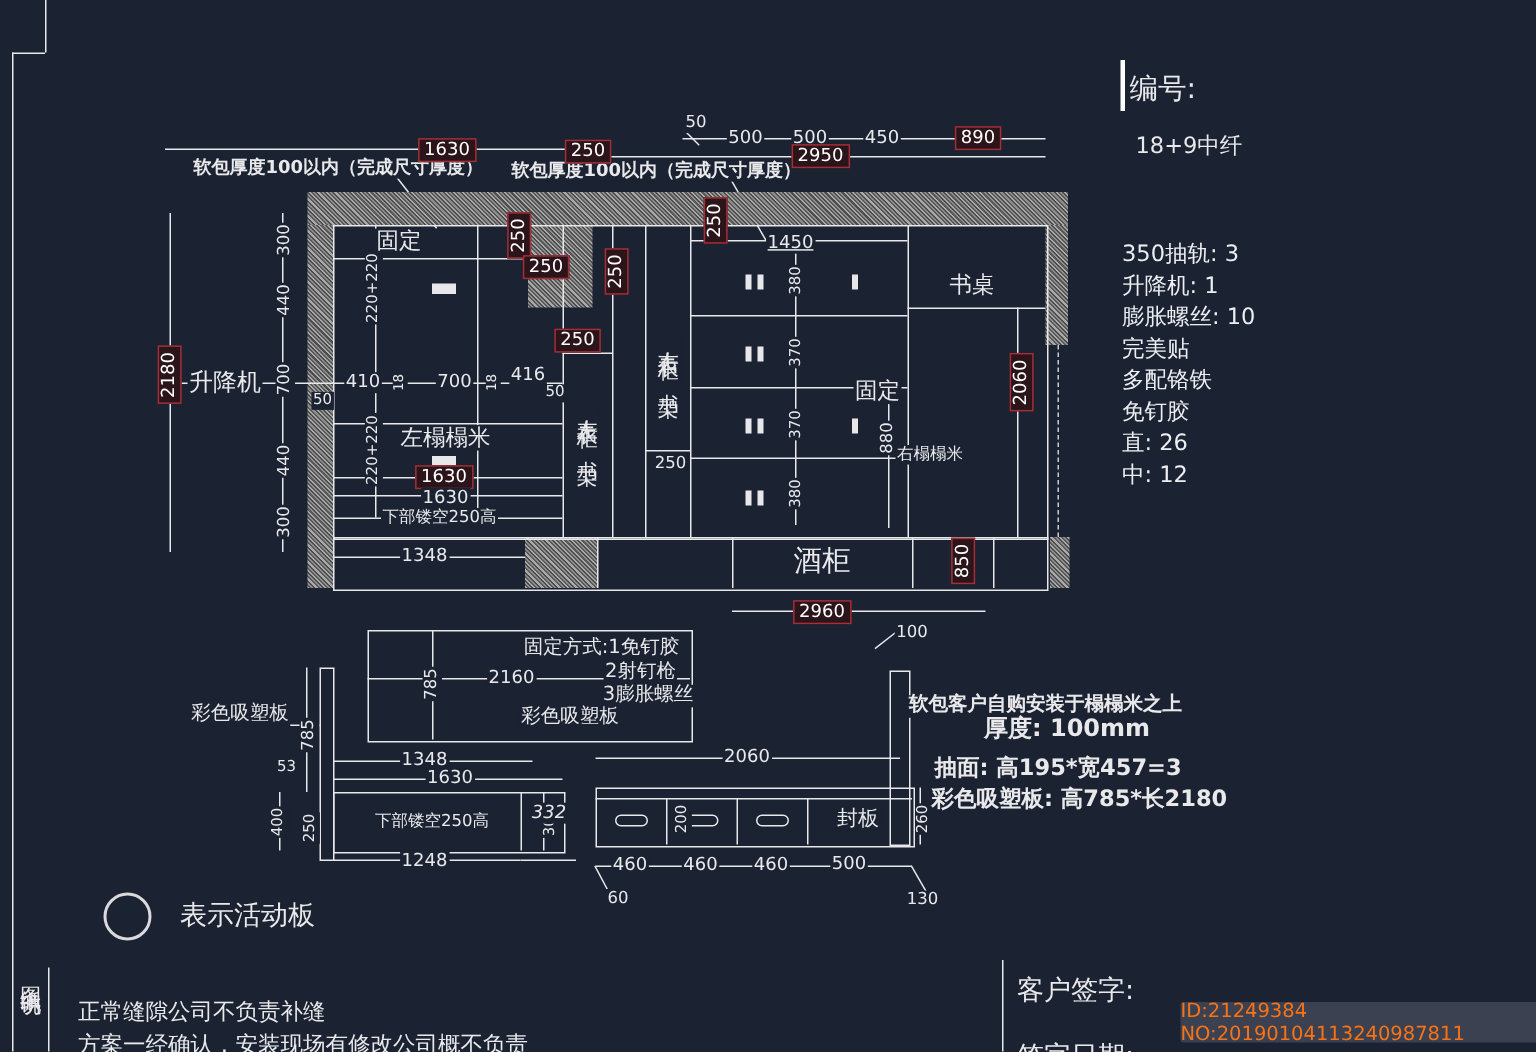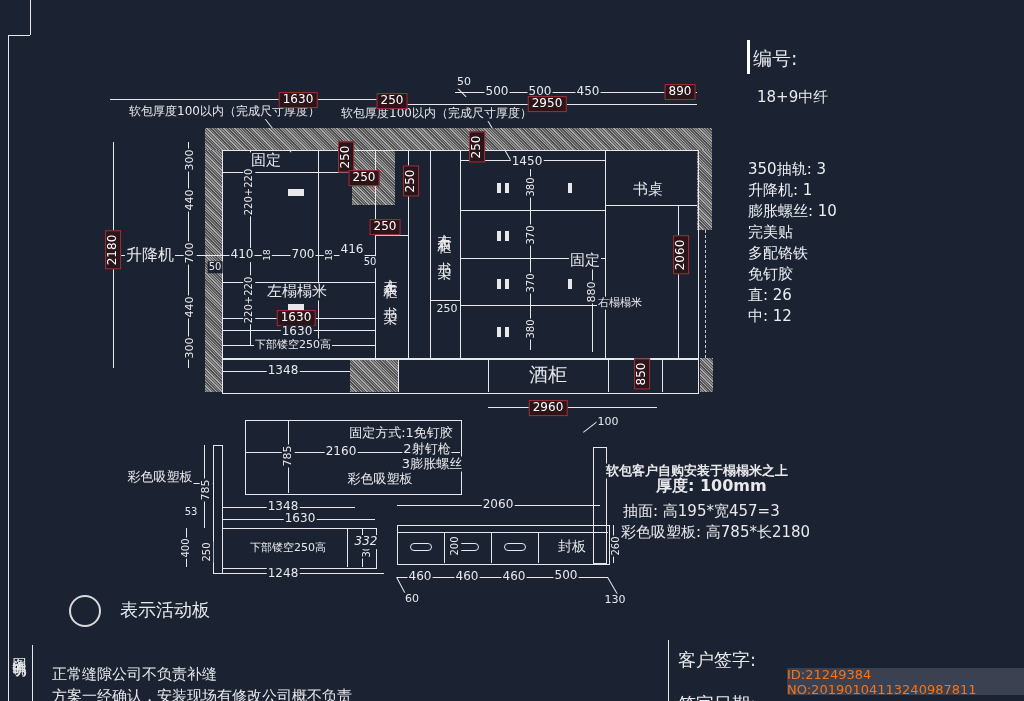--- a/index.html
+++ b/index.html
@@ -8,21 +8,21 @@
   .ln{position:absolute;background:#e8e8ea;}
   .lnd{position:absolute;width:0;border-left:1px dashed #c9c9d0;}
   .box{position:absolute;border:1px solid #e8e8ea;background:transparent;}
   .hatch{position:absolute;background:repeating-linear-gradient(45deg,#a9a9a9 0 1px,#5a5a5a 1px 2px,#8d8d8d 2px 3px,#4d4d4d 3px 4px);}
   .diag{position:absolute;height:1px;background:#e8e8ea;transform-origin:0 0;}
   .hnd{position:absolute;background:#e8e8ea;}
   .oval{position:absolute;border:1px solid #e8e8ea;border-radius:4px;}
   .circ{position:absolute;border:2px solid #d9d9de;border-radius:50%;}
   .lbl{position:absolute;color:#e9e9ec;font-size:12px;line-height:1.15;white-space:nowrap;
     transform:translate(-50%,-50%);background:#1b2231;padding:0 1px;}
-  .lbl.lft{transform:translate(0,-50%);}
+  .lbl.lft{transform:translate(0,-50%);font-weight:bold;}
   .lbl.rot{transform:translate(-50%,-50%) rotate(-90deg);}
   .lbl.red{border:1px solid #a23039;background:#2b151b;padding:0 3px;color:#fff;}
   .lbl.red.rot{transform:translate(-50%,-50%) rotate(-90deg);}
   .lbl.vtext{writing-mode:vertical-rl;text-orientation:upright;letter-spacing:3px;background:#1b2231;}
   .lbl.bold{font-weight:bold;}
   .txt{position:absolute;color:#e9e9ec;white-space:nowrap;}
   #materials div{height:21px;font-size:15px;color:#eceef2;}
   #cursor{position:absolute;left:747px;top:40px;width:3px;height:34px;background:#fff;}
   #idstamp{position:absolute;left:787px;top:668px;width:240px;height:27px;background:#3b4150;
     color:#f97316;font-size:13px;display:flex;align-items:center;justify-content:center;border-radius:2px;}
@@ -162,21 +162,21 @@
 
   <div id="labels">
       <div class="lbl lft" style="left: 128px; top: 112px; font-size: 12px;">软包厚度100以内（完成尺寸厚度）</div>
       <div class="lbl lft" style="left: 340px; top: 114px; font-size: 12px;">软包厚度100以内（完成尺寸厚度）</div>
       <div class="lbl red" style="left: 298px; top: 100px;">1630</div>
       <div class="lbl red" style="left: 392px; top: 101px;">250</div>
       <div class="lbl" style="left: 464px; top: 82px; font-size: 11px;">50</div>
       <div class="lbl" style="left: 497px; top: 92px;">500</div>
       <div class="lbl" style="left: 540px; top: 92px;">500</div>
       <div class="lbl" style="left: 588px; top: 92px;">450</div>
-      <div class="lbl red" style="left: 652px; top: 92px; margin-left: 28px;">890</div>
+      <div class="lbl red" style="left: 652px; top: 92px;">890</div>
       <div class="lbl red" style="left: 547px; top: 104px;">2950</div>
       <div class="lbl red rot" style="left: 113px; top: 250px;">2180</div>
       <div class="lbl rot" style="left: 190px; top: 160px; font-size: 11px;">300</div>
       <div class="lbl rot" style="left: 190px; top: 200px; font-size: 11px;">440</div>
       <div class="lbl rot" style="left: 190px; top: 253px; font-size: 11px;">700</div>
       <div class="lbl rot" style="left: 190px; top: 307px; font-size: 11px;">440</div>
       <div class="lbl rot" style="left: 190px; top: 348px; font-size: 11px;">300</div>
       <div class="lbl" style="left: 150px; top: 255px; font-size: 16px;">升降机</div>
       <div class="lbl" style="left: 266px; top: 161px; font-size: 15px;">固定</div>
       <div class="lbl rot" style="left: 249px; top: 192px; font-size: 10px;">220+220</div>
@@ -194,21 +194,21 @@
       <div class="lbl" style="left: 293px; top: 345px; font-size: 11px;">下部镂空250高</div>
       <div class="lbl" style="left: 283px; top: 371px;">1348</div>
       <div class="lbl red rot" style="left: 346px; top: 157px;">250</div>
       <div class="lbl red" style="left: 364px; top: 178px;">250</div>
       <div class="lbl red rot" style="left: 411px; top: 181px;">250</div>
       <div class="lbl red" style="left: 385px; top: 227px;">250</div>
       <div class="lbl red rot" style="left: 477px; top: 147px;">250</div>
       <div class="lbl vtext" style="left: 445px; top: 240px; font-size: 14px;">右衣柜+书架</div>
       <div class="lbl" style="left: 447px; top: 309px; font-size: 11px;">250</div>
       <div class="lbl vtext" style="left: 391px; top: 285px; font-size: 14px;">左衣柜+书架</div>
-      <div class="lbl" style="left: 527px; top: 162px;">1450</div>
+      <div class="lbl" style="left: 527px; top: 162px; text-decoration: underline;">1450</div>
       <div class="lbl rot" style="left: 531px; top: 187px; font-size: 10px;">380</div>
       <div class="lbl rot" style="left: 531px; top: 235px; font-size: 10px;">370</div>
       <div class="lbl rot" style="left: 531px; top: 283px; font-size: 10px;">370</div>
       <div class="lbl rot" style="left: 531px; top: 329px; font-size: 10px;">380</div>
       <div class="lbl" style="left: 585px; top: 261px; font-size: 15px;">固定</div>
       <div class="lbl rot" style="left: 592px; top: 292px; font-size: 11px;">880</div>
       <div class="lbl" style="left: 648px; top: 190px; font-size: 15px;">书桌</div>
       <div class="lbl" style="left: 620px; top: 303px; font-size: 11px;">右榻榻米</div>
       <div class="lbl red rot" style="left: 681px; top: 255px;">2060</div>
       <div class="lbl" style="left: 548px; top: 375px; font-size: 19px;">酒柜</div>

